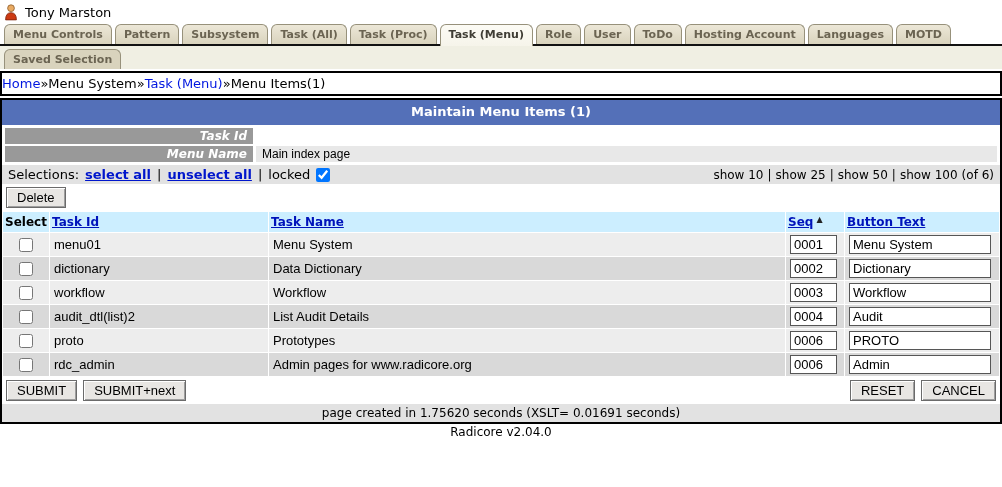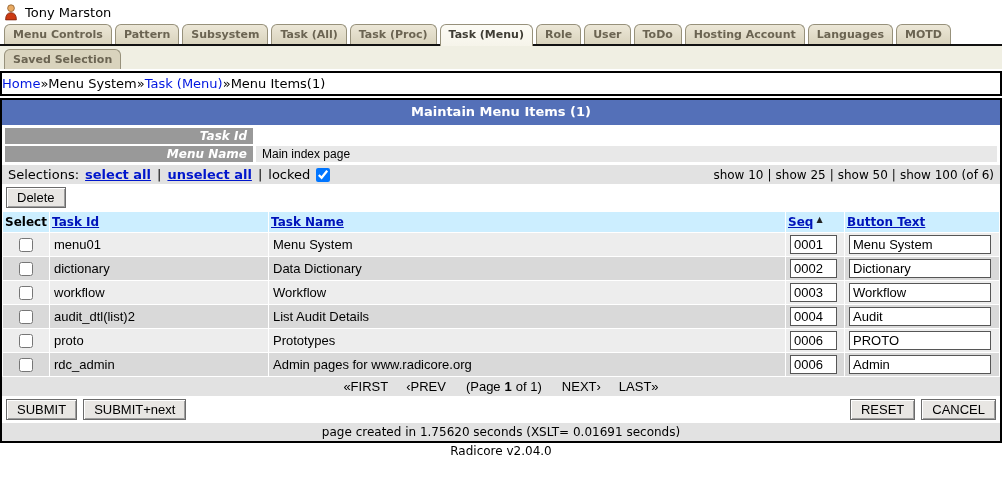--- a/index.html
+++ b/index.html
@@ -200,23 +200,20 @@
           <tr class="even">
     <td class="c-select"><input type="checkbox" style=""></td>
     <td>rdc_admin</td>
     <td>Admin pages for www.radicore.org</td>
     <td><input type="text" class="tin seq" value="0006" style=""></td>
     <td><input type="text" class="tin btext" value="Admin" style=""></td>
   </tr>
         </tbody>
     </table>
 
-    <div class="pager">
-      <span class="pgi">«FIRST</span><span class="pgi">‹PREV</span><span class="pgroup pgi"><span>(Page</span><span class="pgnum">1</span><span>of 1)</span></span><span class="pgi">NEXT›</span><span class="pgi">LAST»</span>
-    </div>
 
     <div class="actionrow">
       <div class="agrp">
         <button class="btn">SUBMIT</button>
         <button class="btn">SUBMIT+next</button>
       </div>
       <div class="agrp">
         <button class="btn">RESET</button>
         <button class="btn">CANCEL</button>
       </div>

